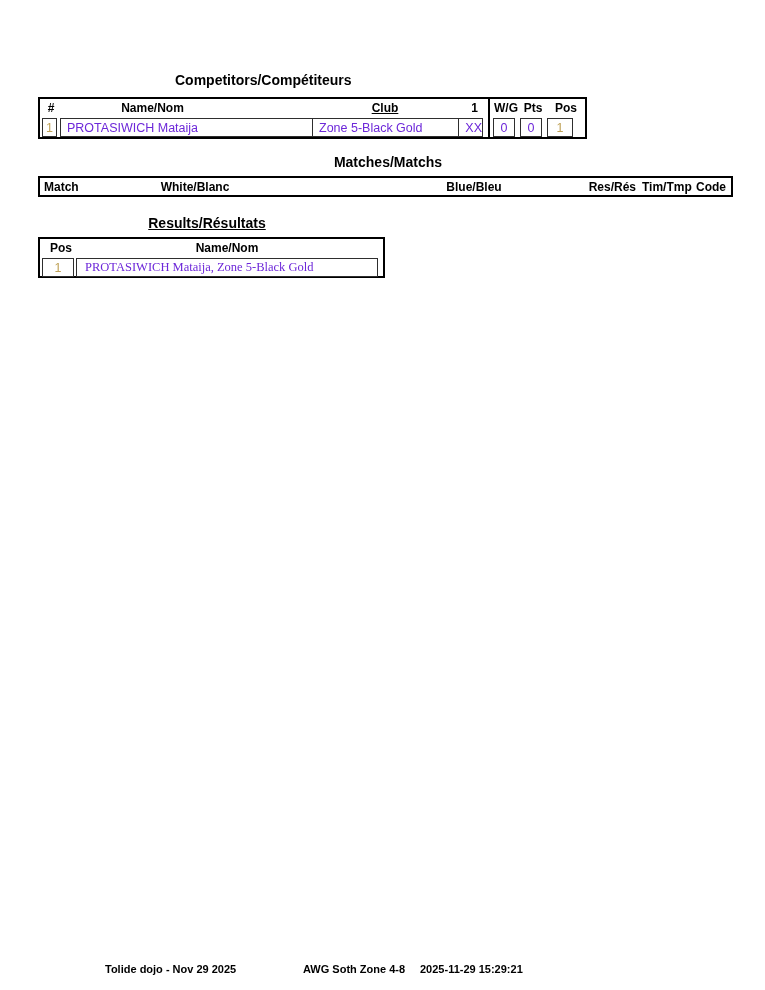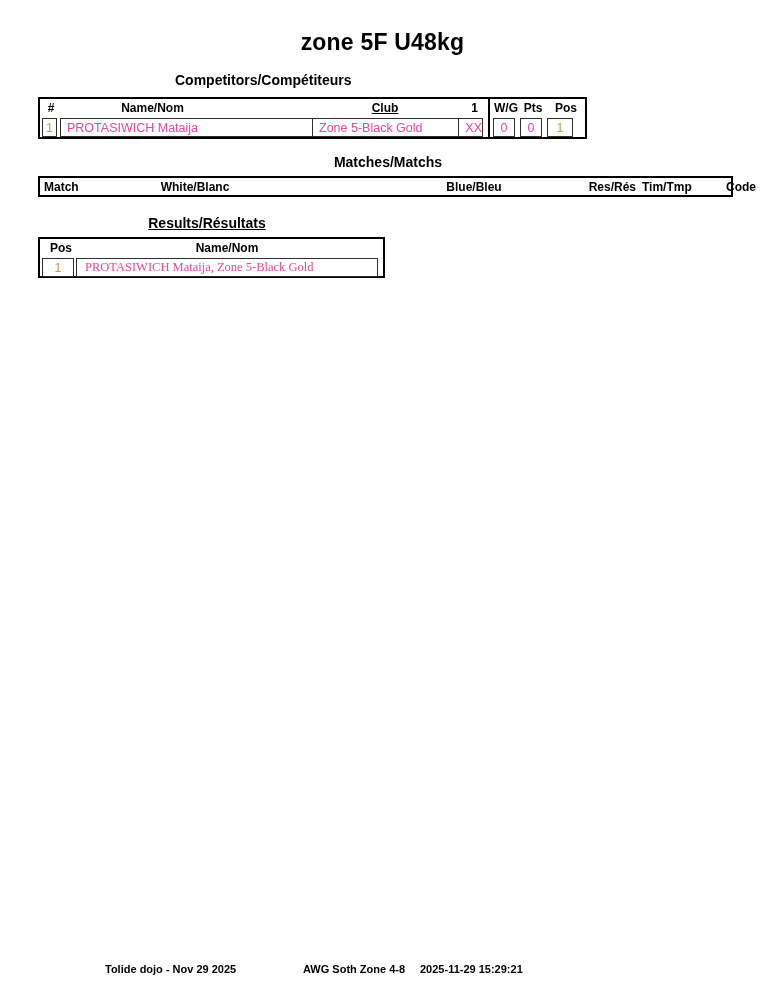--- a/index.html
+++ b/index.html
@@ -20,21 +20,21 @@
   .th { position:absolute; top:2px; font-size:12px; font-weight:bold; white-space:nowrap; line-height:14px; }
   .th.center { text-align:center; }
   .th.right  { text-align:right; }
 
   
   #tbl-competitors { left:38px; top:97px; width:545px; height:38px; }
   #tbl-competitors .vdiv { position:absolute; top:0; bottom:0; left:448px; width:2px; background:#000; }
   .drow { position:absolute; left:0; top:18px; right:0; height:20px; display:flex; align-items:flex-start; }
   .dbox {
     border:1px solid #2e2e2e; box-sizing:border-box; height:19px; margin-top:1px;
-    display:flex; align-items:center; font-size:12.5px; color:#ec4899;
+    display:flex; align-items:center; font-size:12.5px; color:#6d28d9;
     white-space:nowrap; overflow:hidden; background:#fff;
   }
   .gold { color:#bfa257; }
   .c-num  { margin-left:2px;  width:15px;  justify-content:center; }
   .c-name { margin-left:3px;  width:253px; padding-left:6px; }
   .c-club { margin-left:-1px; width:147px; padding-left:6px; }
   .c-xx   { margin-left:-1px; width:25px;  justify-content:flex-end;text-align:center; }
   .c-wg   { margin-left:10px; width:22px;  justify-content:center; }
   .c-pts  { margin-left:5px;  width:22px;  justify-content:center; }
   .c-pos  { margin-left:5px;  width:26px;  justify-content:center; }
@@ -47,42 +47,41 @@
   #ct-pts  { left:480px; width:26px; }
   #ct-pos  { left:509px; width:34px; }
 
   
   #tbl-matches { left:38px; top:176px; width:691px; height:17px; }
   #mt-match { left:4px; }
   #mt-white { left:88px;  width:134px; }
   #mt-blue  { left:368px; width:132px; }
   #mt-res   { left:518px; width:78px; }
   #mt-tim   { left:602px; width:48px; }
-  #mt-code  { left:652px; width:38px;padding-left:30px; }
+  #mt-code  { left:652px; width:38px; }
 
   
   #tbl-results { left:38px; top:237px; width:343px; height:37px; }
   #rt-pos  { left:4px;   width:34px; }
   #rt-name { left:100px; width:174px; }
   .r-posbox  { margin-left:2px; width:32px; justify-content:center; }
   .r-namebox { margin-left:2px; width:302px; padding-left:8px;font-family:Liberation Serif, serif; }
 
   
   .footer { position:absolute; top:963px; left:0; width:765px; height:16px; font-size:11px; font-weight:bold; }
   .footer span { position:absolute; top:0; white-space:nowrap; }
   #f-venue { left:105px; }
   #f-event { left:303px; }
   #f-time  { left:420px; }
 </style>
 </head>
 <body>
 
 <div class="page">
 
-  <div class="title">zone 5F U48kg</div>
 
   <div class="sec-heading" id="h-competitors">Competitors/Compétiteurs</div>
 
   <div class="tbl" id="tbl-competitors">
     <span class="th center" id="ct-num">#</span>
     <span class="th center" id="ct-name">Name/Nom</span>
     <span class="th center" id="ct-club">Club</span>
     <span class="th right" id="ct-1">1</span>
     <span class="th center" id="ct-wg">W/G</span>
     <span class="th center" id="ct-pts">Pts</span>

